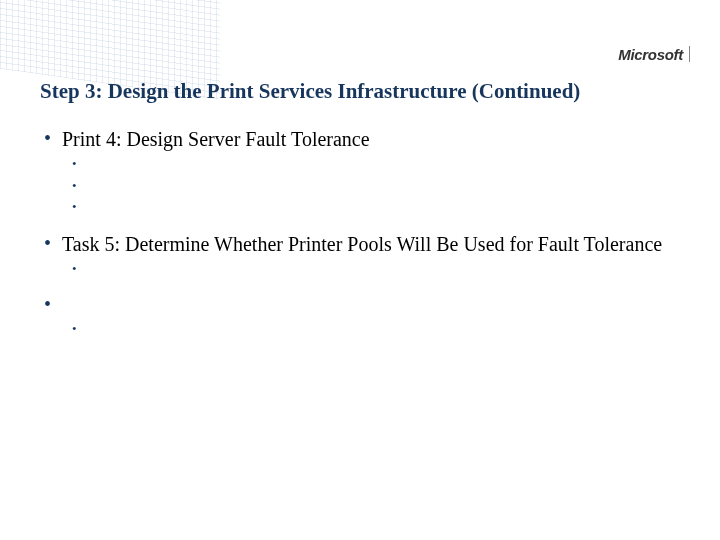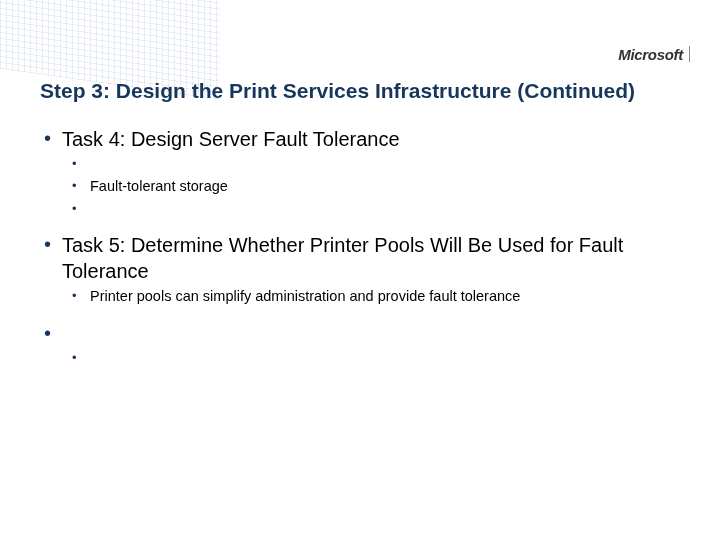--- a/index.html
+++ b/index.html
@@ -49,20 +49,21 @@
   }
   .brand .sa {
     font-size: 13px;
     color: #555;
   }
   .content {
     position: absolute;
     top: 78px;
     left: 40px;
     right: 30px;
+    font-family: Liberation Serif, serif;
   }
   .title {
     font-size: 21px;
     font-weight: 700;
     color: #17365d;
     line-height: 1.25;
     margin-bottom: 22px;
   }
   ul.lvl1 {
     list-style: none;
@@ -121,45 +122,43 @@
 </div>
 
 <div class="content">
   <div class="title">Step 3: Design the Print Services Infrastructure (Continued)</div>
 
   <ul class="lvl1">
 
     <li>
       <div class="row">
         <span class="bullet1">•</span>
-        <span class="text1">Task 4: Design Server Fault Tolerance</span>
+        <span class="text1">Print 4: Design Server Fault Tolerance</span>
       </div>
       <ul class="lvl2">
         <li>
           <span class="bullet2">•</span>
         </li>
         <li>
           <span class="bullet2">•</span>
-          <span class="text2">Fault-tolerant storage</span>
         </li>
         <li>
           <span class="bullet2">•</span>
         </li>
       </ul>
     </li>
 
     <li>
       <div class="row">
         <span class="bullet1">•</span>
         <span class="text1">Task 5: Determine Whether Printer Pools Will Be Used for Fault Tolerance</span>
       </div>
       <ul class="lvl2">
         <li>
           <span class="bullet2">•</span>
-          <span class="text2">Printer pools can simplify administration and provide fault tolerance</span>
         </li>
       </ul>
     </li>
 
     <li>
       <div class="row">
         <span class="bullet1">•</span>
       </div>
       <ul class="lvl2">
         <li>

